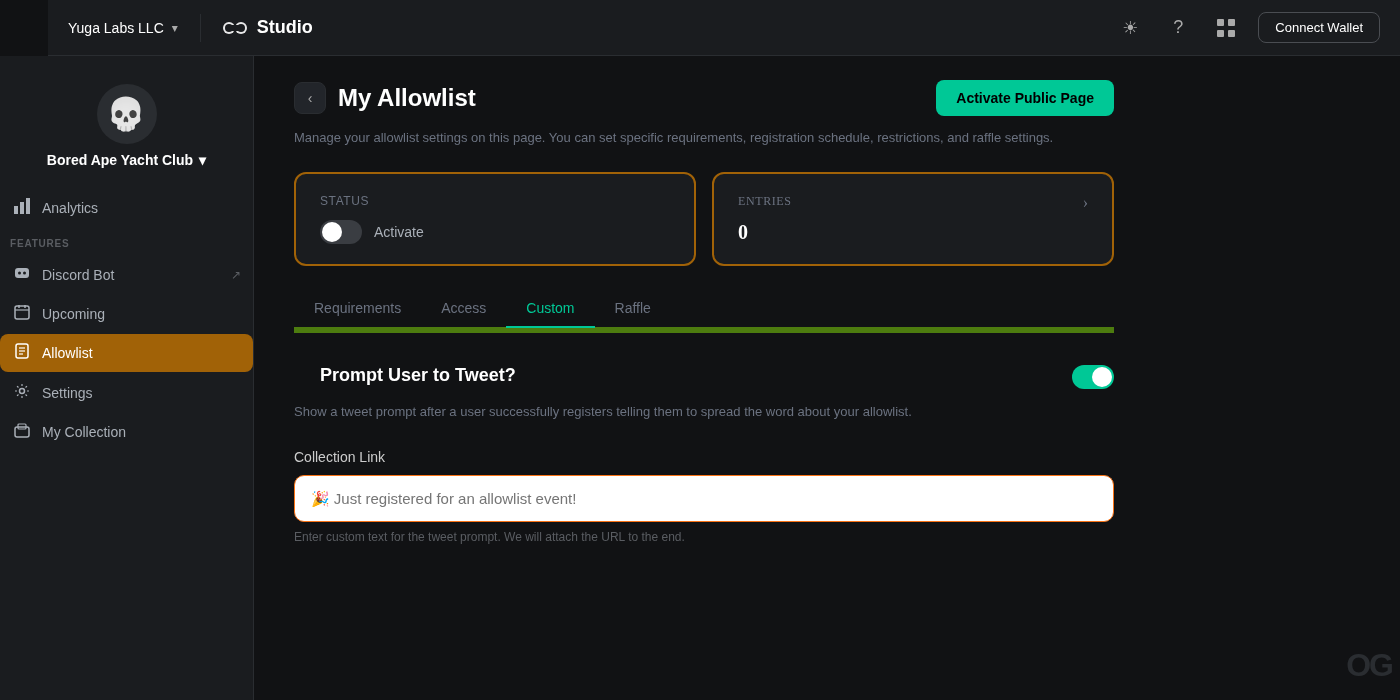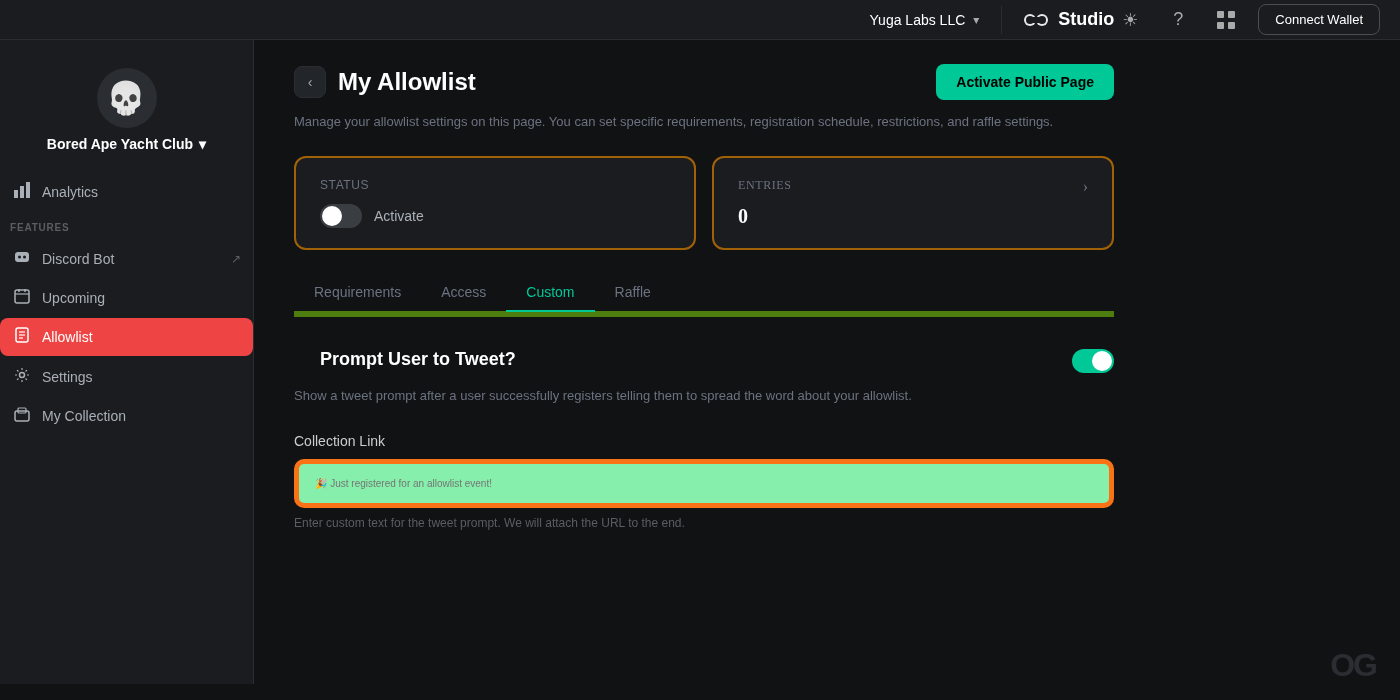--- a/index.html
+++ b/index.html
@@ -1,22 +1,23 @@
 <!DOCTYPE html>
 <html><head>
   <meta charset="utf-8">
   <style>
     * { box-sizing: border-box; margin: 0; padding: 0; }
     body { background: #111214; color: #fff; font-family: -apple-system, BlinkMacSystemFont, 'Segoe UI', sans-serif; height: 700px; overflow: hidden; }
 
     
     .topnav {
-      display: flex; align-items: center; justify-content: flex-end;
-      background: #1a1c1f; height: 40px; padding: 0 20px;
+      display: flex; align-items: center; justify-content: space-between;
+      background: #1a1c1f; height: 56px; padding: 0 20px;
       border-bottom: 1px solid #2a2d31;
+      margin-left: 48px;
     }
     .topnav-left { display: flex; align-items: center; gap: 12px; }
     .org-selector { display: flex; align-items: center; gap: 8px; cursor: pointer; color: #fff; font-size: 14px; font-weight: 500; }
     .org-chevron { color: #aaa; font-size: 12px; }
     .logo-area { display: flex; align-items: center; gap: 8px; padding-left: 20px; border-left: 1px solid #2a2d31; margin-left: 10px; }
     .logo-icon { width: 28px; height: 28px; }
     .logo-text { font-size: 18px; font-weight: 600; color: #fff; }
     .topnav-right { display: flex; align-items: center; gap: 16px; }
     .icon-btn { width: 32px; height: 32px; display: flex; align-items: center; justify-content: center; cursor: pointer; color: #aaa; font-size: 18px; border-radius: 6px; }
     .connect-wallet-btn {
@@ -41,21 +42,21 @@
     .skull-icon { font-size: 32px; filter: grayscale(1); }
     .collection-name { display: flex; align-items: center; gap: 6px; font-size: 14px; font-weight: 600; cursor: pointer; }
     .nav-section { padding: 0 0; }
     .nav-section-label { font-size: 10px; color: #5a5d62; font-weight: 600; letter-spacing: 0.08em; padding: 10px 10px 6px; text-transform: uppercase; }
     .nav-item {
       display: flex; align-items: center; gap: 10px;
       padding: 9px 12px; border-radius: 8px; cursor: pointer;
       font-size: 14px; color: #aab0b8; margin: 1px 0;
       position: relative;
     }
-    .nav-item.active { background: #ef4444; color: #fff; }
+    .nav-item.active { background: #a16207; color: #fff; }
     .nav-item-icon { font-size: 16px; width: 20px; text-align: center; }
     .nav-item-label { flex: 1; }
     .nav-item-ext { font-size: 12px; color: #5a5d62; }
 
     
     .main { flex: 1; background: #111214; overflow-y: auto; padding: 0; position: relative; }
 
     .main-inner { padding: 24px 40px; max-width: 900px; }
 
     
@@ -111,29 +112,29 @@
     .tab.active { color: #00c896; border-bottom-color: #00c896; }
 
     
     .section-title { font-size: 18px; font-weight: 700; color: #fff; margin-bottom: 8px; margin-left: 26px; }
     .section-header { display: flex; align-items: flex-start; justify-content: space-between; margin-bottom: 8px; }
     .section-desc { font-size: 13px; color: #6b7280; line-height: 1.5; margin-bottom: 28px; }
 
     
     .field-label { font-size: 14px; font-weight: 500; color: #ccc; margin-bottom: 10px; }
     .text-input {
-      width: 100%; background: #86efac; border: 5px solid #f97316;
+      width: 100%; background: #ffffff; border: 1px solid #f97316;
       border-radius: 10px; padding: 14px 16px; color: #6b7280;
-      font-size: 10px; outline: none;
+      font-size: 15px; outline: none;
     }
     .field-hint { font-size: 12px; color: #5a5d62; margin-top: 8px; }
 
     
     .watermark {
-      position: fixed; bottom: 16px; right: 24px;
+      position: fixed; bottom: 16px; right: 8px;
       font-size: 32px; font-weight: 900; color: #2a2d31;
       letter-spacing: -2px; pointer-events: none;
     }
   </style>
 </head>
 <body>
 
 <nav class="topnav">
   <div class="topnav-left">
     <div class="org-selector">

